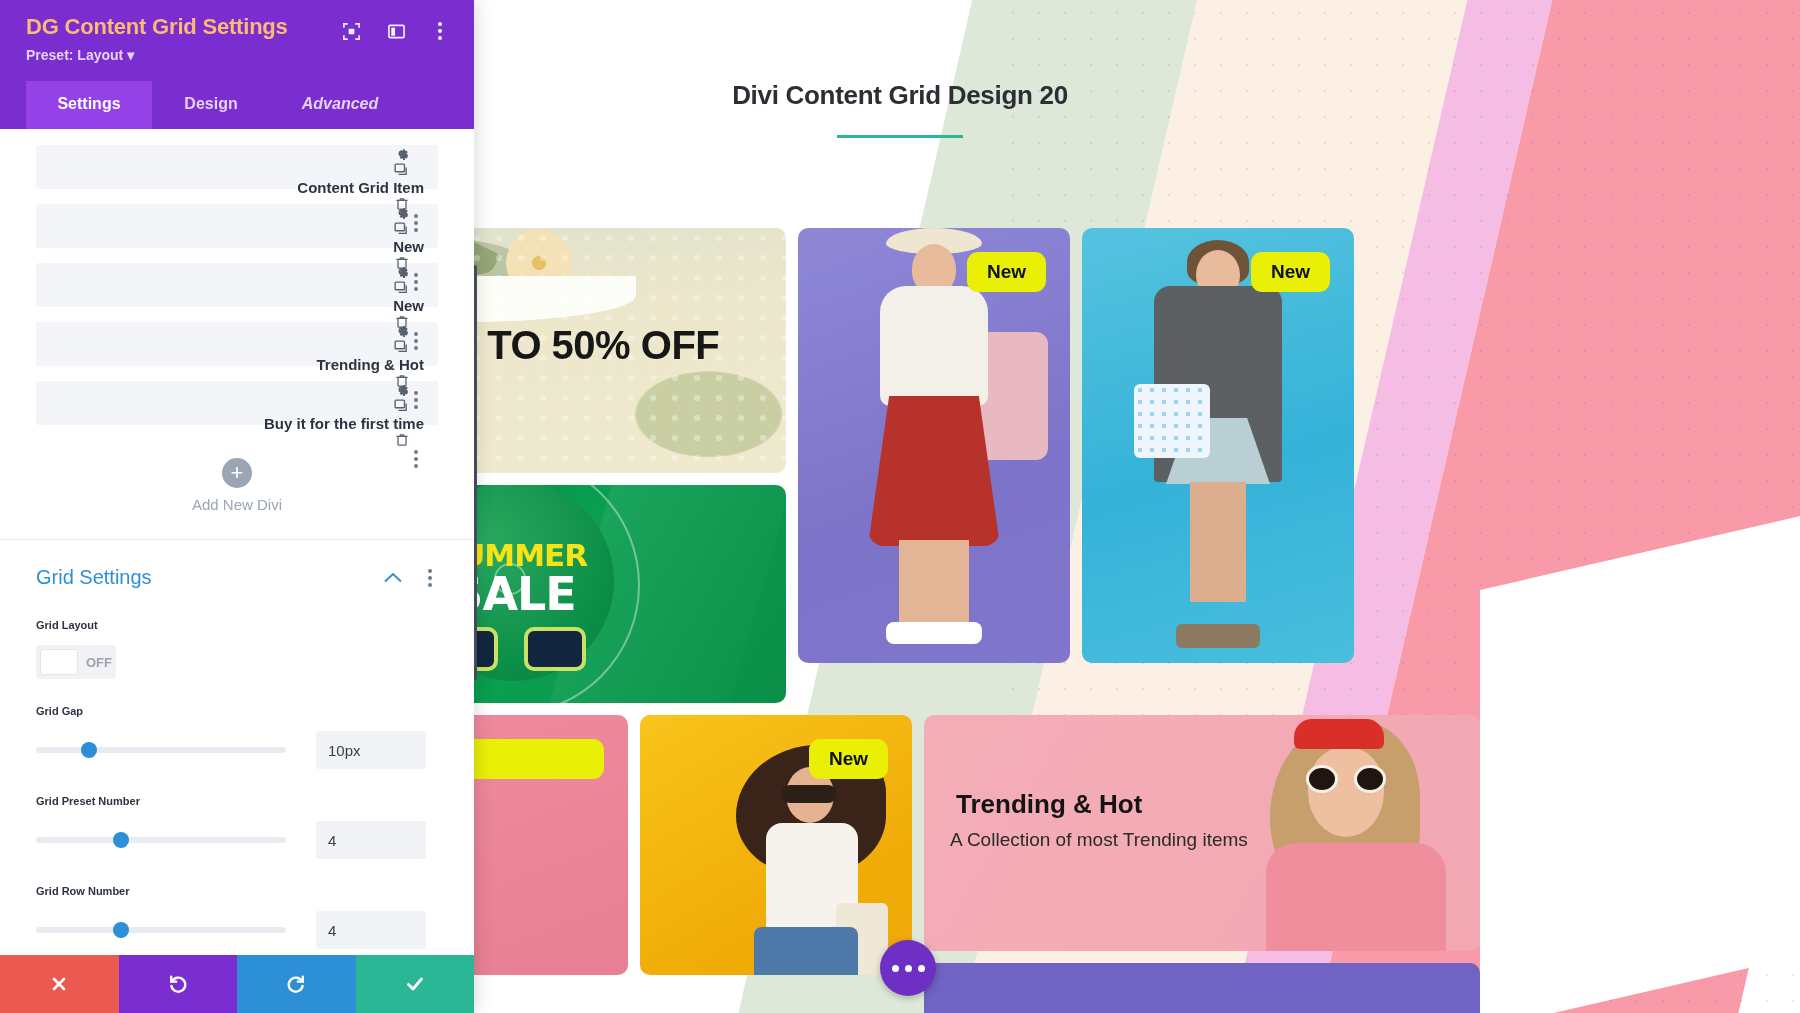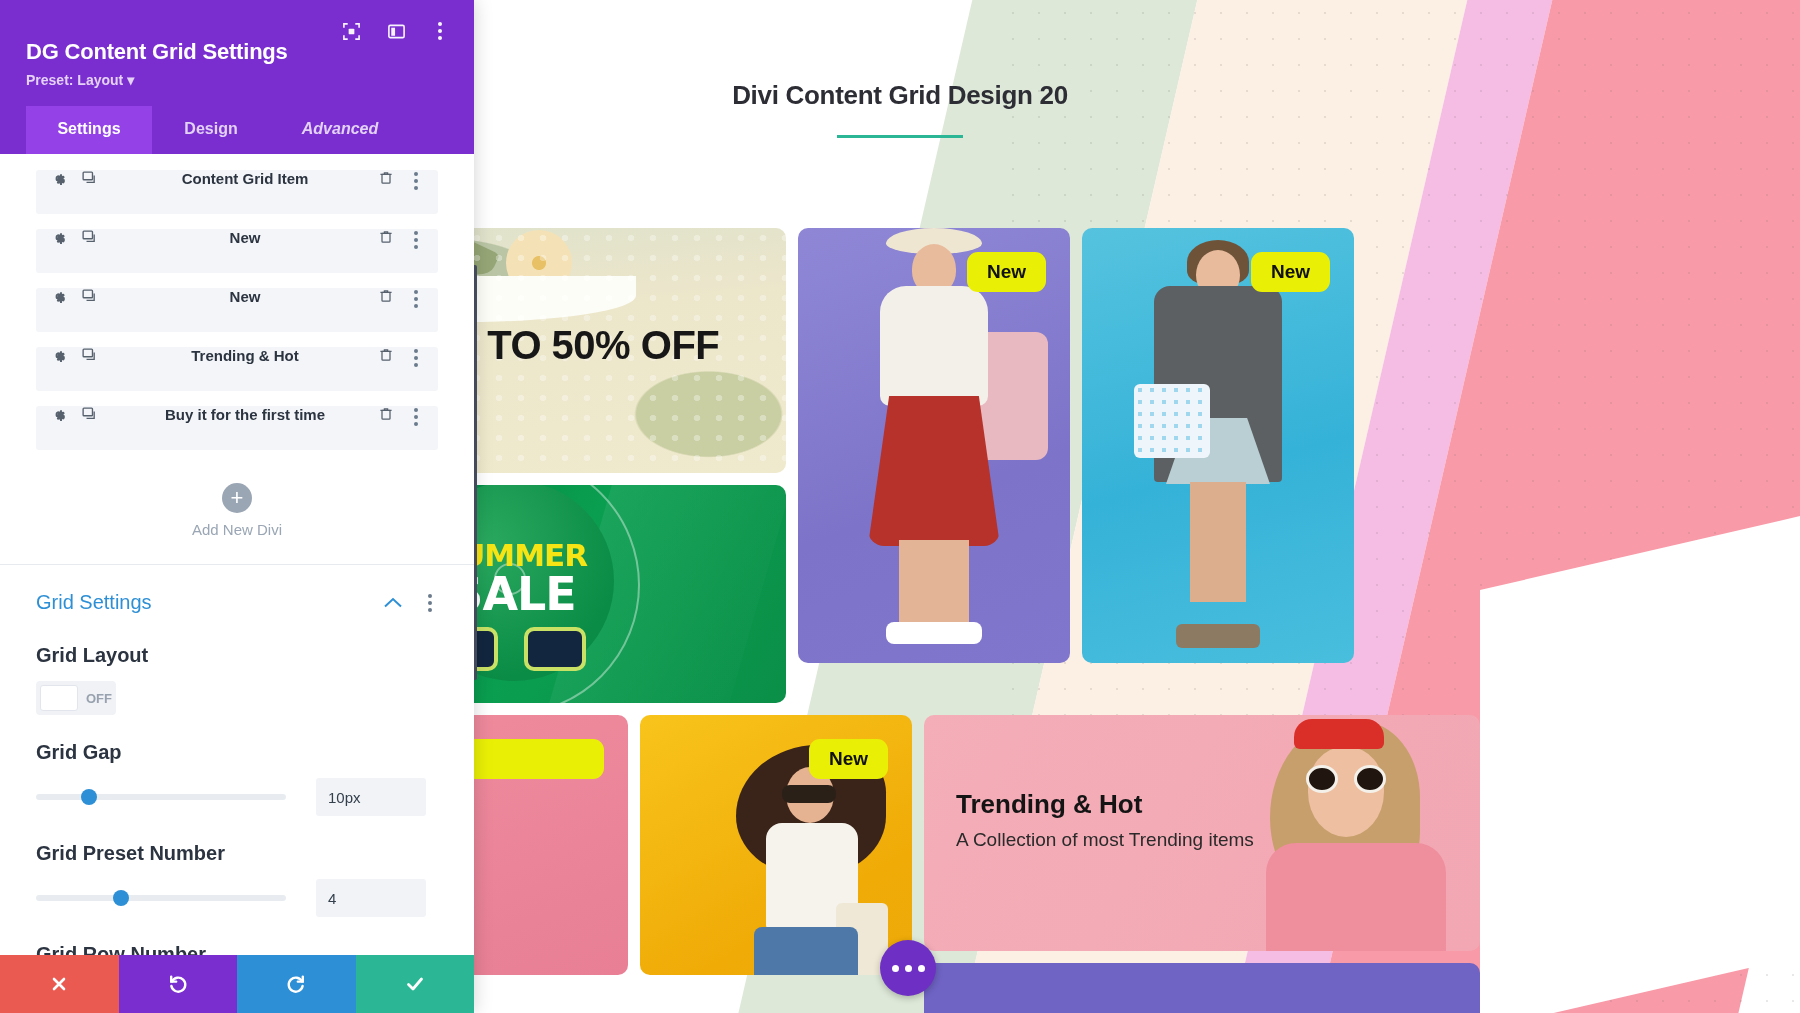--- a/index.html
+++ b/index.html
@@ -159,21 +159,21 @@
 
   
   .c-trend {
     width: 556px; height: 236px;
     background: linear-gradient(120deg,#f4aeb8 0%, #f2a7b3 100%);
   }
   .trend-h {
     position: absolute; left: 32px; top: 74px; font-size: 26px; font-weight: bold; color: #141414;
   }
   .trend-s {
-    position: absolute; left: 32px; top: 114px; font-size: 19px; color: #2a2a2a;
+    position: absolute; left: 26px; top: 114px; font-size: 19px; color: #2a2a2a;
   }
   .c-trend .t-hair { position: absolute; right: 60px; top: 6px; width: 150px; height: 190px; background: #c79f6c; border-radius: 56% 44% 46% 54%; }
   .c-trend .t-band { position: absolute; right: 96px; top: 4px; width: 90px; height: 30px; background: #d92f28; border-radius: 18px 18px 6px 6px; }
   .c-trend .t-face { position: absolute; right: 96px; top: 32px; width: 76px; height: 90px; background: #eec0a1; border-radius: 46% 46% 50% 50%; }
   .c-trend .t-sun  { position: absolute; right: 94px; top: 50px; width: 80px; height: 28px; }
   .c-trend .t-sun i{ position: absolute; top: 0; width: 32px; height: 28px; background: #20150f; border: 3px solid #f4f0ea; border-radius: 50%; }
   .c-trend .t-sun i.a { left: 0; } .c-trend .t-sun i.b { right: 0; }
   .c-trend .t-shirt{ position: absolute; right: 34px; top: 128px; width: 180px; height: 110px; background: #ef8e9d; border-radius: 30px 30px 0 0; }
   .c-trend .t-arm  { position: absolute; right: 168px; top: 52px; width: 32px; height: 110px; background: #eec0a1; border-radius: 16px; transform: rotate(8deg); }
 
@@ -192,42 +192,42 @@
   .pv-scroll { position: absolute; left: 466px; top: 265px; width: 11px; height: 415px; background: #4a5163; border-radius: 2px; z-index: 25; }
 
   
   .panel {
     position: absolute; left: 0; top: 0; width: 474px; height: 1013px;
     background: #ffffff; z-index: 40; display: flex; flex-direction: column;
     box-shadow: 0 0 18px rgba(0,0,0,.18);
   }
   .panel-head { background: #7a2ed0; padding: 14px 26px 0 26px; }
   .ph-row { display: flex; align-items: flex-start; justify-content: space-between; }
-  .ph-title { color: #ffffff; font-size: 22px; font-weight: bold; letter-spacing: -.2px; margin-top: 25px; }
+  .ph-title { color: #fdba74; font-size: 22px; font-weight: bold; letter-spacing: -.2px; }
   .ph-preset { color: #e5d2f6; font-size: 14px; font-weight: bold; margin-top: 7px; }
   .ph-icons { display: flex; align-items: center; gap: 26px; margin-top: 6px; }
   .ph-icons .ic { color: #fff; opacity: .95; cursor: pointer; line-height: 0; }
   .dots-v { display: flex; flex-direction: column; gap: 3px; padding: 2px 6px; }
   .dots-v i { width: 4px; height: 4px; background: #fff; border-radius: 50%; display: block; }
 
   .tabs { display: flex; margin-top: 18px; }
   .tab {
     flex: 0 0 auto; padding: 14px 0 16px 0; text-align: center; color: #e3d2f5;
     font-size: 16px; font-weight: bold; cursor: pointer;
   }
   .tab.t1 { width: 126px; color: #fff; background: #9441e8; }
   .tab.t2 { width: 118px; }
   .tab.t3 { width: 140px; font-style: italic; }
 
   .panel-body { flex: 1; overflow: hidden; position: relative; background: #fff; }
 
   .item-list { padding: 16px 36px 0 36px; }
   .item {
-    display: flex; align-items: flex-start; height: 44px; background: #f3f5f8;
-    border-radius: 3px; margin-bottom: 15px; padding: 0 14px;
+    display: flex; align-items: flex-end; height: 44px; background: #f3f5f8;
+    border-radius: 3px; margin-bottom: 15px; padding: 0 14px; flex-direction: column;
   }
   .item .gear, .item .dup { color: #3c4857; opacity: .85; line-height: 0; margin-right: 14px; cursor: pointer; }
   .item .name { flex: 1; text-align: center; font-size: 15px; color: #2b3440; font-weight: bold; }
   .item .trash { color: #3c4857; opacity: .85; margin-right: 14px; cursor: pointer; line-height: 0; }
   .item .more { cursor: pointer; }
 
   .add-new { text-align: center; padding: 18px 0 26px 0; }
   .add-btn {
     width: 30px; height: 30px; border-radius: 50%; background: #9aa6b4; color: #fff;
     display: flex; align-items: center; justify-content: center; font-size: 22px; margin: 0 auto 8px;
@@ -238,21 +238,21 @@
   .divider { height: 1px; background: #e7ebf0; margin: 0 0 0 0; }
 
   .section { padding: 26px 36px 0 36px; }
   .sec-head { display: flex; align-items: center; justify-content: space-between; margin-bottom: 30px; }
   .sec-title { color: #2d8fd5; font-size: 20px; }
   .sec-tools { display: flex; align-items: center; gap: 20px; }
   .chev { color: #2d8fd5; cursor: pointer; line-height: 0; }
   .dots-v.dark i { background: #6b7a8c; }
 
   .field { margin-bottom: 26px; }
-  .flabel { font-size: 20px; font-weight: bold; color: #2b3440; margin-bottom: 14px; }
+  .flabel { font-size: 11px; font-weight: bold; color: #2b3440; margin-bottom: 14px; }
 
   .toggle { display: inline-flex; align-items: center; background: #f0f2f6; border-radius: 4px; padding: 4px; width: 80px; }
   .toggle .knob { width: 38px; height: 26px; background: #fff; border-radius: 3px; border: 1px solid #e2e6ec; }
   .toggle .tlabel { color: #98a2ae; font-size: 13px; font-weight: bold; margin-left: 8px; }
 
   .slider-row { display: flex; align-items: center; gap: 0; }
   .track { position: relative; height: 6px; background: #e8ecf1; border-radius: 3px; flex: 0 0 250px; }
   .track .thumb { position: absolute; top: 50%; width: 16px; height: 16px; border-radius: 50%; background: #2d8fd5; transform: translate(-50%,-50%); cursor: pointer; }
   .numbox {
     margin-left: 30px; width: 110px; height: 38px; background: #f1f3f7; border: none; border-radius: 3px;

